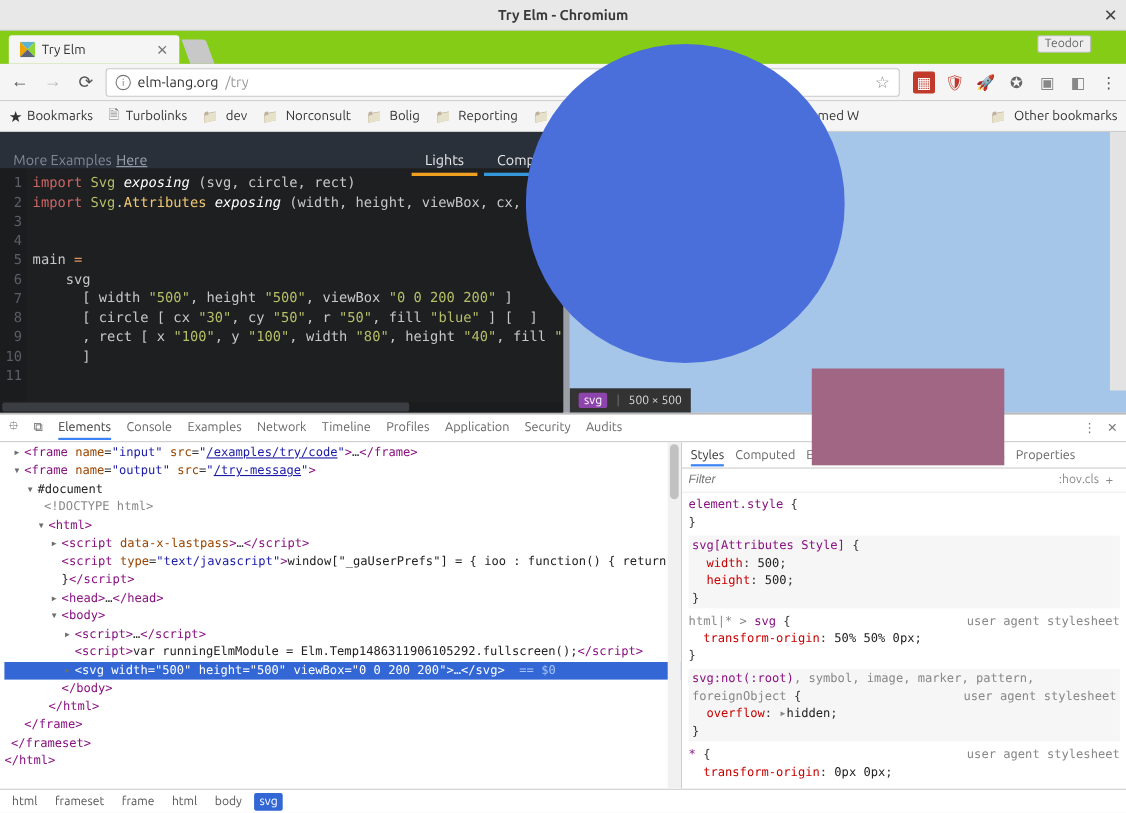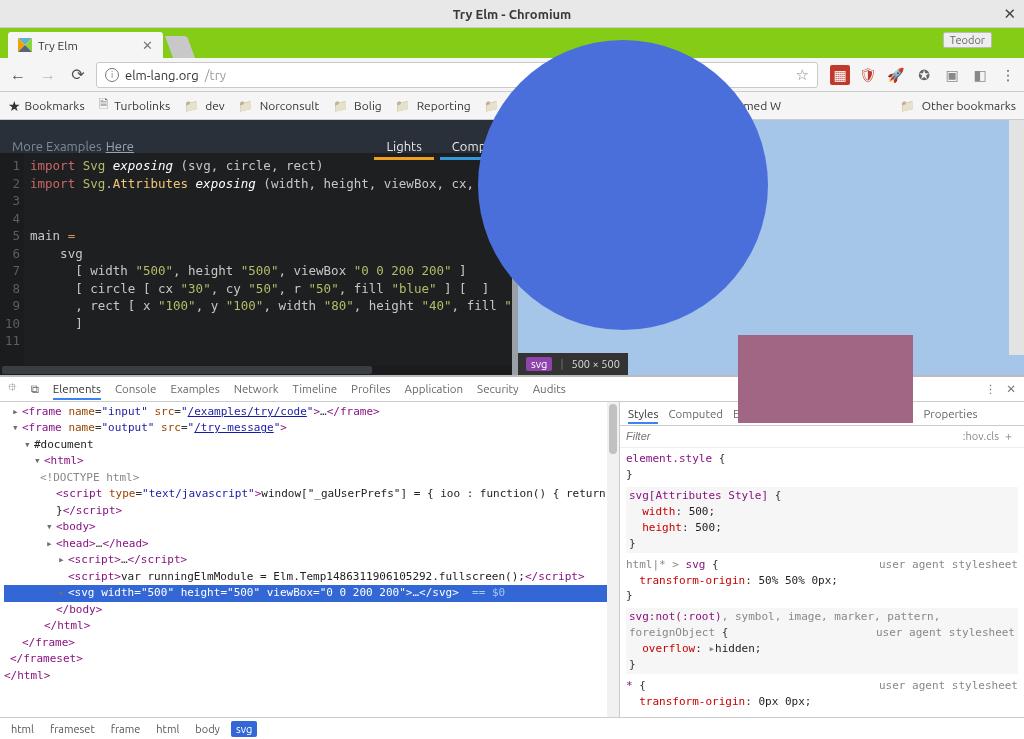--- a/index.html
+++ b/index.html
@@ -279,26 +279,27 @@
         <span>✕</span>
       </div>
     </div>
 
     <div class="dt-main">
 
       <div class="dt-elements">
 <div class="line" style="--ind:8px"><span class="ar">▸</span><span class="tg">&lt;frame</span> <span class="an">name</span>=<span class="av">"input"</span> <span class="an">src</span>=<span class="av">"</span><span class="lnk">/examples/try/code</span><span class="av">"</span><span class="tg">&gt;</span>…<span class="tg">&lt;/frame&gt;</span></div>
 <div class="line" style="--ind:8px"><span class="ar">▾</span><span class="tg">&lt;frame</span> <span class="an">name</span>=<span class="av">"output"</span> <span class="an">src</span>=<span class="av">"</span><span class="lnk">/try-message</span><span class="av">"</span><span class="tg">&gt;</span></div>
 <div class="line" style="--ind:20px"><span class="ar">▾</span><span class="js">#document</span></div>
+<div class="line" style="--ind:36px"><span class="cmt">&lt;!DOCTYPE html&gt;</span></div>
 <div class="line" style="--ind:30px"><span class="ar">▾</span><span class="tg">&lt;html&gt;</span></div>
-<div class="line" style="--ind:36px"><span class="cmt">&lt;!DOCTYPE html&gt;</span></div>
+<div class="line" style="--ind:42px"><span class="ar">▸</span><span class="tg">&lt;script</span> <span class="an">data-x-lastpass</span><span class="tg">&gt;</span>…<span class="tg">&lt;/script&gt;</span></div>
 <div class="line" style="--ind:52px"><span class="tg">&lt;script</span> <span class="an">type</span>=<span class="av">"text/javascript"</span><span class="tg">&gt;</span><span class="js">window["_gaUserPrefs"] = { ioo : function() { return true; } }</span></div>
 <div class="line" style="--ind:52px"><span class="js">}</span><span class="tg">&lt;/script&gt;</span></div>
+<div class="line" style="--ind:42px"><span class="ar">▸</span><span class="tg">&lt;head&gt;</span>…<span class="tg">&lt;/head&gt;</span></div>
 <div class="line" style="--ind:42px"><span class="ar">▾</span><span class="tg">&lt;body&gt;</span></div>
-<div class="line" style="--ind:42px"><span class="ar">▸</span><span class="tg">&lt;head&gt;</span>…<span class="tg">&lt;/head&gt;</span></div>
 <div class="line" style="--ind:54px"><span class="ar">▸</span><span class="tg">&lt;script&gt;</span>…<span class="tg">&lt;/script&gt;</span></div>
 <div class="line" style="--ind:64px"><span class="tg">&lt;script&gt;</span><span class="js">var runningElmModule = Elm.Temp1486311906105292.fullscreen();</span><span class="tg">&lt;/script&gt;</span></div>
 <div class="line sel-line" style="--ind:54px"><span class="ar">▸</span><span class="tg">&lt;svg</span> <span class="an">width</span>=<span class="av">"</span><span>500</span><span class="av">"</span> <span class="an">height</span>=<span class="av">"</span><span>500</span><span class="av">"</span> <span class="an">viewBox</span>=<span class="av">"</span><span>0 0 200 200</span><span class="av">"</span><span class="tg">&gt;</span>…<span class="tg">&lt;/svg&gt;</span>  <span class="sel-hint">== $0</span></div>
 <div class="line" style="--ind:52px"><span class="tg">&lt;/body&gt;</span></div>
 <div class="line" style="--ind:40px"><span class="tg">&lt;/html&gt;</span></div>
 <div class="line" style="--ind:18px"><span class="tg">&lt;/frame&gt;</span></div>
 <div class="line" style="--ind:6px"><span class="tg">&lt;/frameset&gt;</span></div>
 <div class="line" style="--ind:0px"><span class="tg">&lt;/html&gt;</span></div>
         <div class="vscroll">
             <div class="thumb"></div>

